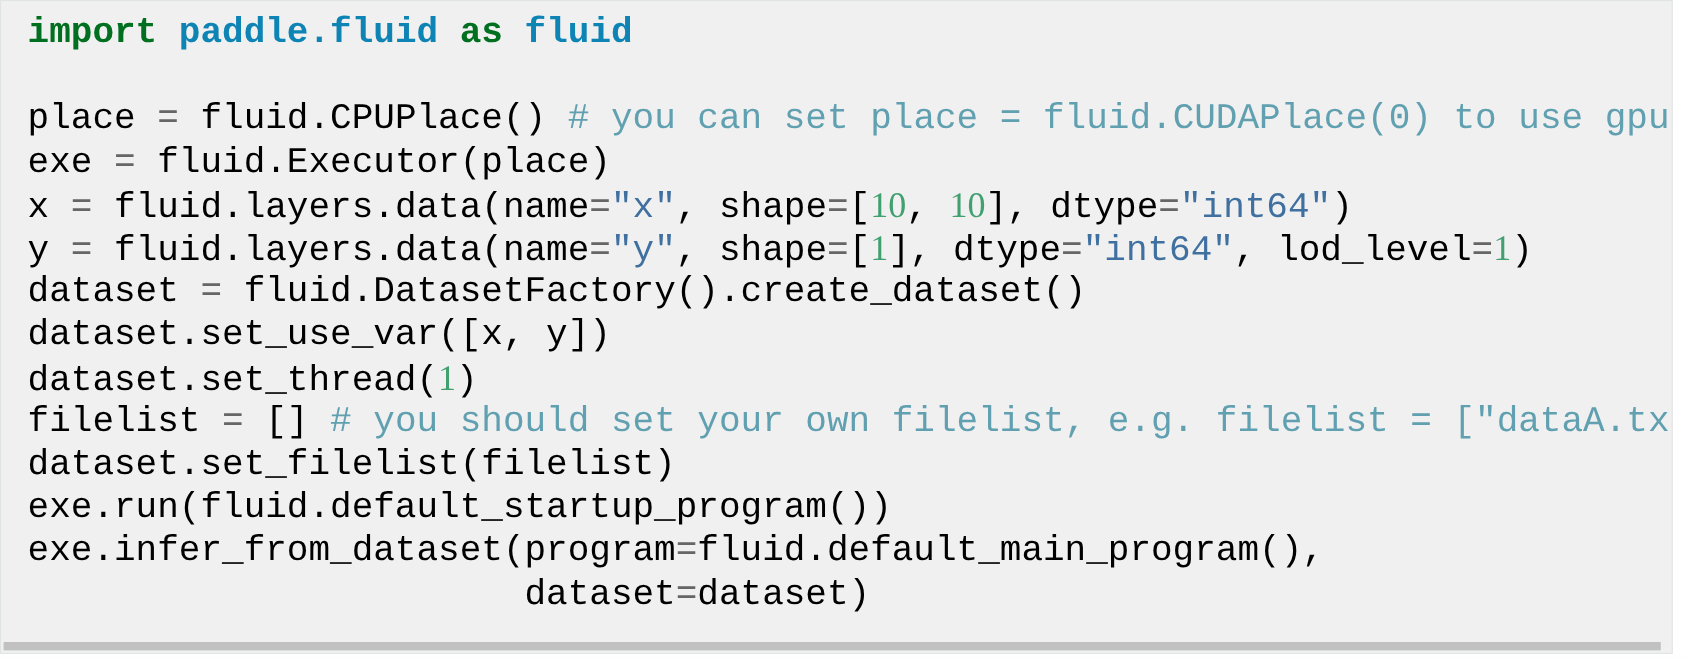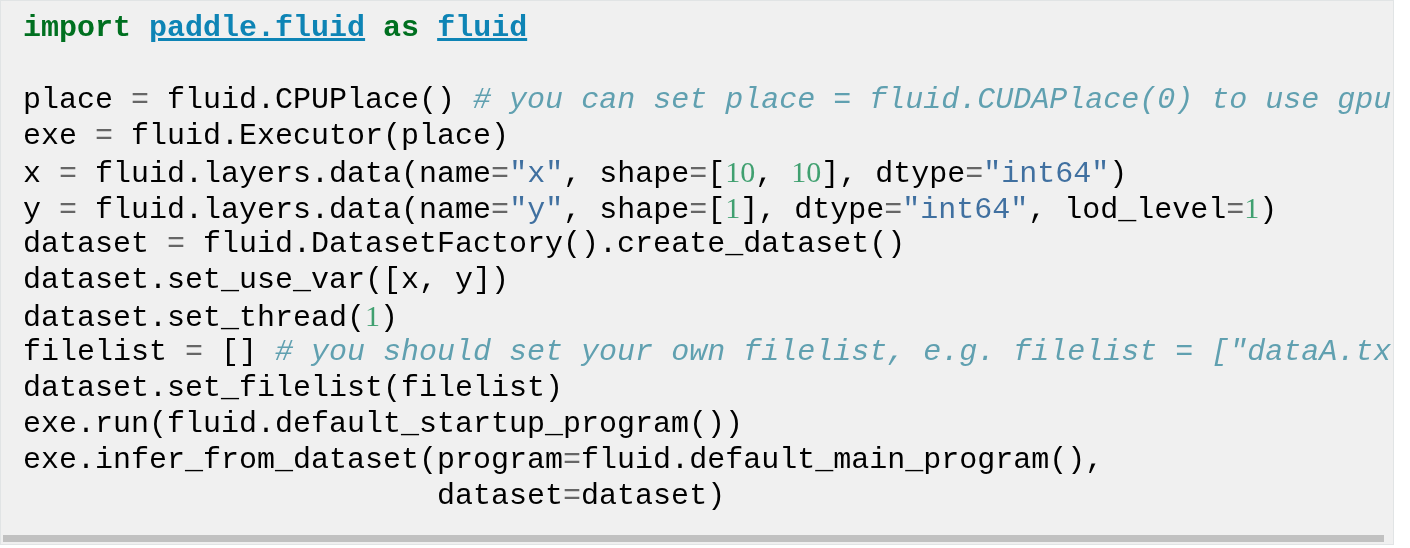--- a/index.html
+++ b/index.html
@@ -25,22 +25,22 @@
     margin: 0;
     padding: 9px 0 0 22px;
     font-family: "Liberation Mono", "DejaVu Sans Mono", monospace;
     font-size: 30px;
     line-height: 36px;
     color: var(--text, #000000);
     white-space: pre;
   }
   .code-line { height: 36px; white-space: pre; }
   .tok-k { color: var(--keyword, #007020); font-weight: bold; text-align: right; }
-  .tok-n { color: var(--namespace, #0e84b5); font-weight: bold; text-decoration: underline; }
-  .tok-c { color: var(--comment, #60a0b0); font-style: italic; }
+  .tok-n { color: var(--namespace, #0e84b5); font-weight: bold; }
+  .tok-c { color: var(--comment, #60a0b0); }
   .tok-s { color: var(--string, #4070a0); }
   .tok-m { color: var(--number, #40a070); font-family: Liberation Serif, serif; }
   .tok-o { color: var(--operator, #666666); }
   .tok-p { color: var(--text, #000000); }
   .h-scrollbar {
     position: absolute;
     left: 2px;
     right: 3px;
     bottom: 1px;
     height: 8px;

